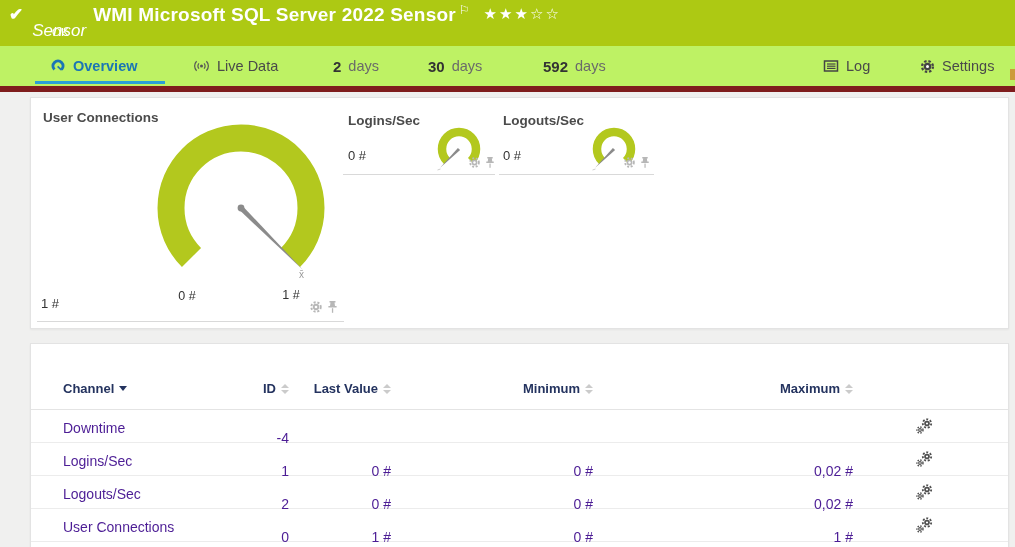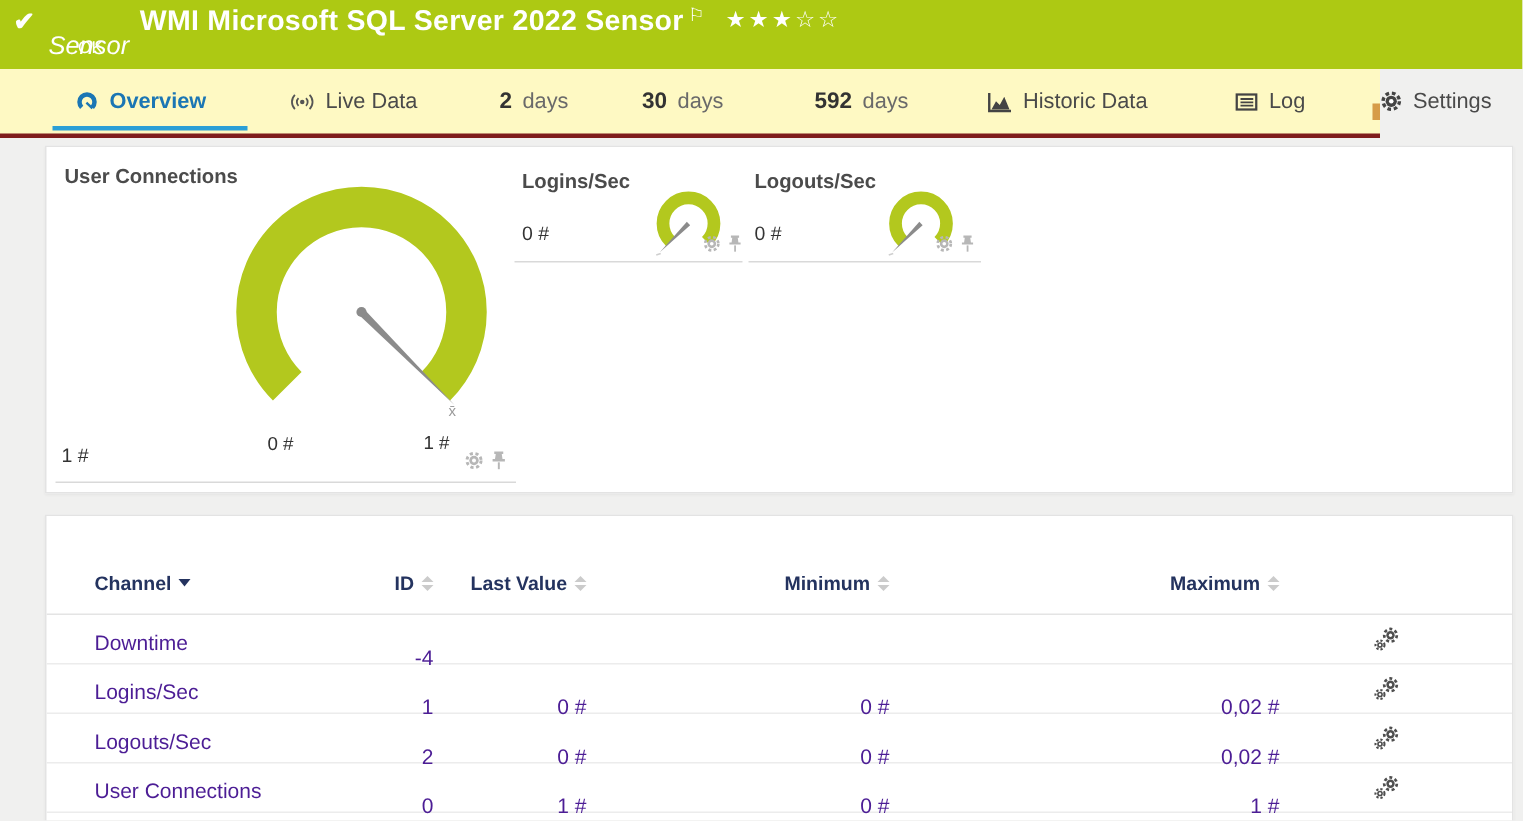--- a/index.html
+++ b/index.html
@@ -10,21 +10,21 @@
   .banner { position:absolute; left:0; top:0; width:1015px; height:46px; background:#adc913; color:#fff; }
   .banner-row { display:flex; align-items:flex-start; padding:4px 0 0 9px; }
   .check { font-size:17px; font-weight:bold; line-height:22px; }
   .type-label { font-style:italic; font-size:17px; line-height:22px; margin:16px 7px 0 9px; }
   .sensor-title { font-weight:bold; font-size:19px; line-height:22px; letter-spacing:.2px; }
   .flag { font-size:12px; line-height:12px; margin:0 0 0 3px; }
   .stars { font-size:15px; letter-spacing:2px; margin-left:14px; line-height:20px; }
   .status-ok { position:absolute; left:52px; top:26px; font-size:11.5px; font-weight:normal; }
 
   
-  .tabbar { position:absolute; left:0; top:46px; width:920px; height:46px; background:#fef9c3; border-bottom:3px solid #7f1d1d; }
+  .tabbar { position:absolute; left:0; top:46px; width:1015px; height:46px; background:#bef264; border-bottom:6px solid #7f1d1d; }
   .tab { position:absolute; top:0; height:100%; display:flex; align-items:center; gap:7px;
          font-size:14.5px; color:#4a4a4a; cursor:pointer; white-space:nowrap; }
   .tab .num { font-weight:bold; color:#333; font-size:15px; }
   .tab .unit { color:#6a6a6a; }
   .tab-overview { left:50px; color:#1b76b4; font-weight:bold; }
   .tab-livedata { left:193px; }
   .tab-2days { left:333px; }
   .tab-30days { left:428px; }
   .tab-365days { left:543px; }
   .tab-historic { left:658px; }
@@ -94,27 +94,20 @@
     <span class="num">2</span>
     <span class="unit">days</span>
   </div>
   <div class="tab tab-30days">
     <span class="num">30</span>
     <span class="unit">days</span>
   </div>
   <div class="tab tab-365days">
     <span class="num">592</span>
     <span class="unit">days</span>
-  </div>
-  <div class="tab tab-historic">
-    <svg width="17" height="16" viewBox="0 0 17 16">
-      <path d="M1.5 2 V14 H16" fill="none" stroke="#444" stroke-width="1.6"></path>
-      <path d="M3 13 L6 7.5 L8.5 10 L11.5 4.5 L15 13 Z" fill="#444"></path>
-    </svg>
-    <span>Historic Data</span>
   </div>
   <div class="tab tab-log">
     <svg width="16" height="16" viewBox="0 0 16 16">
       <rect x="1.5" y="3" width="13" height="10" fill="none" stroke="#444" stroke-width="1.5"></rect>
       <line x1="4" y1="6" x2="12.5" y2="6" stroke="#444" stroke-width="1.2"></line>
       <line x1="4" y1="8.2" x2="12.5" y2="8.2" stroke="#444" stroke-width="1.2"></line>
       <line x1="4" y1="10.4" x2="12.5" y2="10.4" stroke="#444" stroke-width="1.2"></line>
     </svg>
     <span>Log</span>
   </div>

